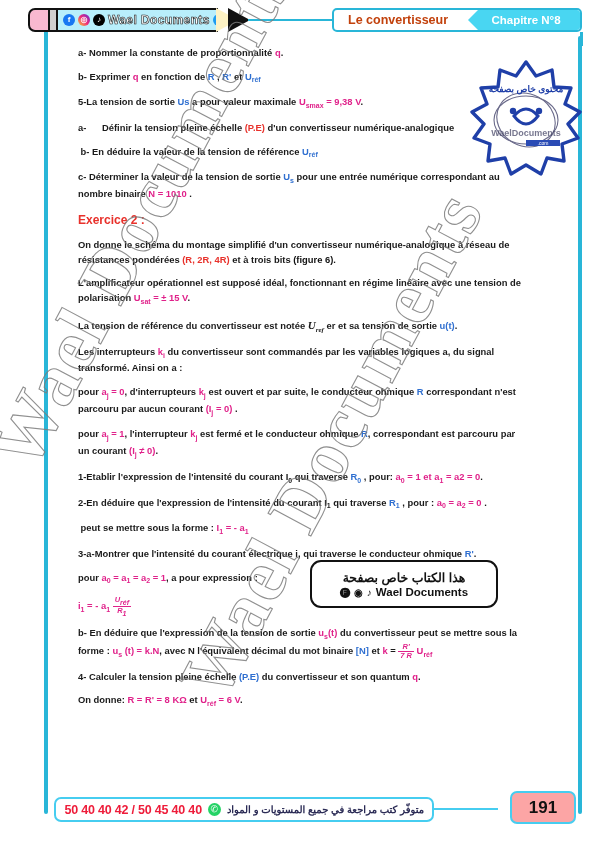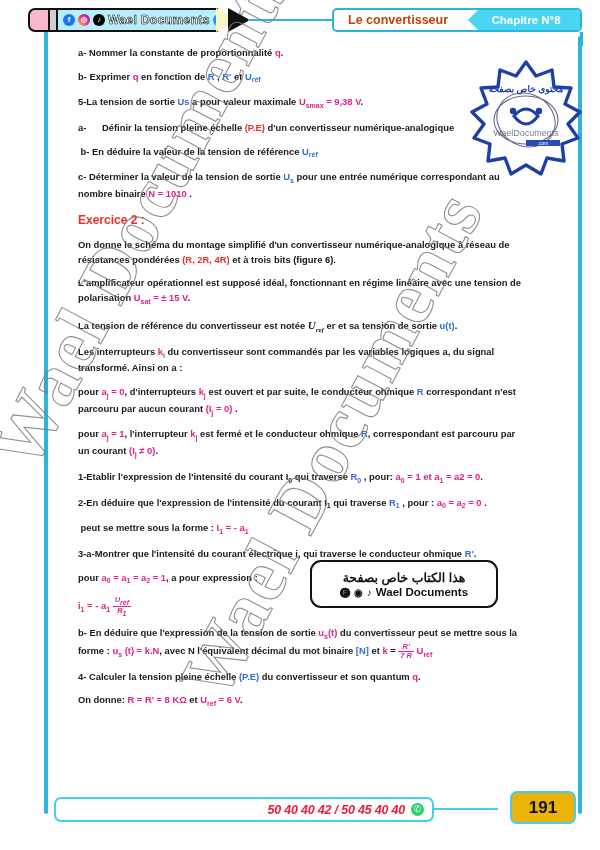--- a/index.html
+++ b/index.html
@@ -108,21 +108,21 @@
   .seal{
     position:absolute;left:466px;top:58px;width:120px;height:120px;pointer-events:none;
   }
   .seal svg{position:absolute;left:0;top:0;}
   .seal-ar{
     position:absolute;left:0;top:26px;width:120px;text-align:center;
     font-size:9px;font-weight:bold;color:#1f3fa8;direction:rtl;
   }
   .seal-name{
     position:absolute;left:0;top:70px;width:120px;text-align:center;
-    font-size:9px;color:#4a4a6a;font-weight:normal;opacity:.75;
+    font-size:9px;color:#4a4a6a;font-weight:bold;opacity:.75;
   }
   .seal-sub{
     position:absolute;left:60px;top:82px;width:34px;text-align:center;
     font-size:5px;color:#ffffff;background:#2a4bb5;
   }
 
   
   .blackbox{
     position:absolute;left:310px;top:560px;width:184px;height:44px;
     border:2.2px solid #111;border-radius:11px;background:#ffffff;
@@ -153,32 +153,32 @@
     font-family:"Liberation Serif",serif;white-space:nowrap;opacity:.85;
   }
 
   
   .footer-pill{
     position:absolute;left:54px;bottom:28px;width:380px;height:25px;
     border:2.4px solid #46cdf0;border-radius:7px;background:#fff;
     display:flex;align-items:center;justify-content:flex-end;
     padding:0 8px;box-sizing:border-box;gap:6px;
   }
-  .phone{font-size:12.5px;font-weight:bold;color:#ee1c3a;letter-spacing:-0.2px;white-space:nowrap;font-style:italic;}
+  .phone{font-size:12.5px;font-weight:bold;color:#ee1c3a;letter-spacing:-0.2px;white-space:nowrap;}
   .wa{
     width:13px;height:13px;border-radius:50%;background:#25d366;flex:none;
     color:#fff;font-size:9px;line-height:13px;text-align:center;
   }
   .ar-foot{font-size:10px;font-weight:bold;color:#2b2b55;direction:rtl;white-space:nowrap;}
   .foot-line{
     position:absolute;left:434px;bottom:40px;width:64px;height:2.4px;background:#46cdf0;
   }
   .pagenum{
     position:absolute;right:24px;bottom:26px;width:62px;height:29px;
-    border:2.4px solid #46cdf0;border-radius:7px;background:#eab308;
+    border:2.4px solid #46cdf0;border-radius:7px;background:#fca5a5;
     display:flex;align-items:center;justify-content:center;
     font-size:17px;font-weight:bold;color:#111;
   }
 </style>
 </head>
 <body>
 
 <div class="page">
 
   <div class="frame-left"></div>
@@ -286,17 +286,18 @@
       <span class="bb-ic">♪</span>
       <span>Wael Documents</span>
     </div>
   </div>
 
   <div class="foot-line"></div>
 
   <div class="footer-pill">
     <span class="phone">50 40 40 42 / 50 45 40 40</span>
     <span class="wa">✆</span>
+    <span class="ar-foot">متوفّر كتب مراجعة في جميع المستويات و المواد</span>
   </div>
 
   <div class="pagenum">191</div>
 
 </div>
 
 </body></html>

